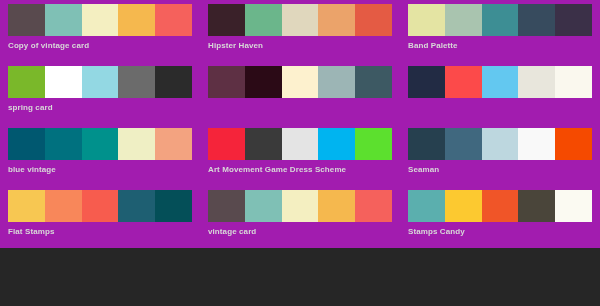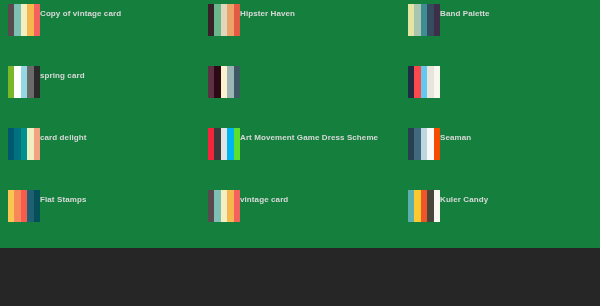--- a/index.html
+++ b/index.html
@@ -13,22 +13,23 @@
     width:600px; height:306px;
     background:#262626;
     display:grid;
     grid-template-columns:repeat(3, 200px);
     grid-template-rows:repeat(5, 62px);
   }
   .palette-card {
     width:200px;
     height:62px;
     padding:4px 8px 0 8px;
-    background:#15803d;
+    background:#a21caf;
     display:flex;
+    flex-direction:column;
   }
   .swatch-strip {
     display:flex;
     width:184px;
     height:32px;
     flex:0 0 32px;
   }
   .swatch {
     flex:1 1 0;
     height:32px;
@@ -108,21 +109,21 @@
       </div>
     </div>
     <div class="palette-card">
       <div class="swatch-strip">
         <div class="swatch" title="#005870" style="background: rgb(0, 88, 112);"></div>
         <div class="swatch" title="#00717F" style="background: rgb(0, 113, 127);"></div>
         <div class="swatch" title="#00918C" style="background: rgb(0, 145, 140);"></div>
         <div class="swatch" title="#EFEFC4" style="background: rgb(239, 239, 196);"></div>
         <div class="swatch" title="#F3A380" style="background: rgb(243, 163, 128);"></div>
       </div>
-      <div class="palette-label">card delight</div>
+      <div class="palette-label">blue vintage</div>
     </div>
     <div class="palette-card">
       <div class="swatch-strip">
         <div class="swatch" title="#F5243A" style="background: rgb(245, 36, 58);"></div>
         <div class="swatch" title="#3A3A3A" style="background: rgb(58, 58, 58);"></div>
         <div class="swatch" title="#E4E4E4" style="background: rgb(228, 228, 228);"></div>
         <div class="swatch" title="#00B4F0" style="background: rgb(0, 180, 240);"></div>
         <div class="swatch" title="#5CE02E" style="background: rgb(92, 224, 46);"></div>
       </div>
       <div class="palette-label">Art Movement Game Dress Scheme</div>
@@ -158,15 +159,15 @@
       <div class="palette-label">vintage card</div>
     </div>
     <div class="palette-card">
       <div class="swatch-strip">
         <div class="swatch" title="#5BAFAE" style="background: rgb(91, 175, 174);"></div>
         <div class="swatch" title="#FCC930" style="background: rgb(252, 201, 48);"></div>
         <div class="swatch" title="#F05528" style="background: rgb(240, 85, 40);"></div>
         <div class="swatch" title="#4A453A" style="background: rgb(74, 69, 58);"></div>
         <div class="swatch" title="#FBFAF2" style="background: rgb(251, 250, 242);"></div>
       </div>
-      <div class="palette-label">Kuler Candy</div>
+      <div class="palette-label">Stamps Candy</div>
     </div>
   </div>
 
 </body></html>

